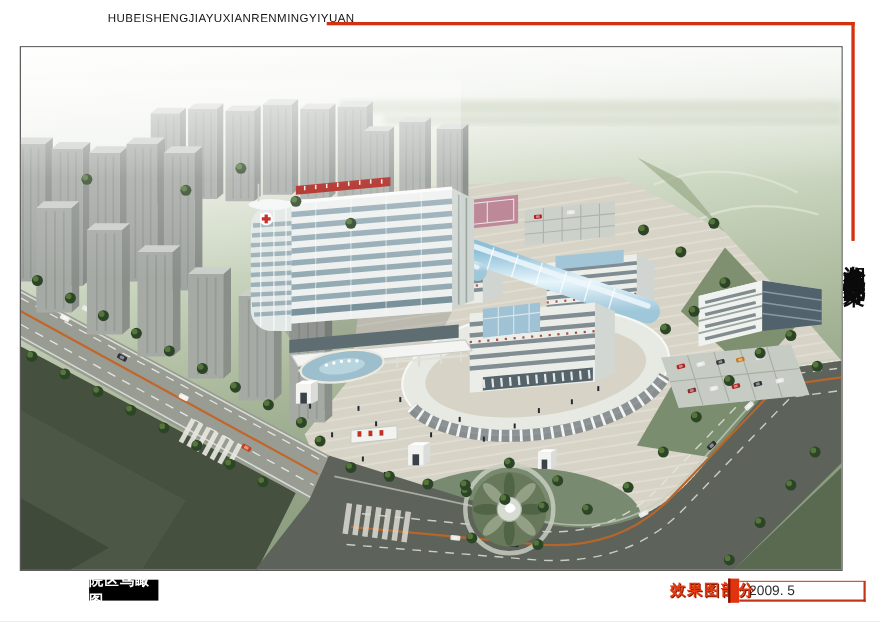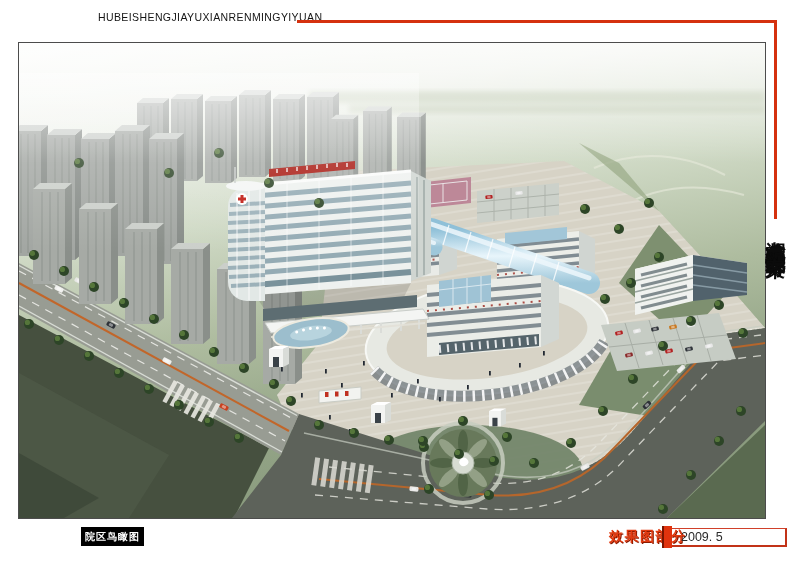--- a/index.html
+++ b/index.html
@@ -11,21 +11,21 @@
   .top-title{position:absolute;left:98px;top:11px;font-size:10.5px;font-weight:normal;
     letter-spacing:.4px;color:var(--ink);white-space:nowrap;}
   .red-line-h{position:absolute;left:297px;top:20px;width:480px;height:3px;background:var(--accent);}
   .red-line-v{position:absolute;left:774px;top:20px;width:3px;height:199px;background:var(--accent);}
   .render-frame{position:absolute;left:18px;top:42px;width:746px;height:475px;
     border:1px solid #4c4c4c;box-sizing:content-box;background:#dfe5da;}
   .side-title{position:absolute;left:764px;top:226px;height:296px;width:24px;
     writing-mode:vertical-rl;text-orientation:upright;font-size:20px;font-weight:bold;
     letter-spacing:1px;color:#0b0b0b;line-height:24px;}
   .caption-box{position:absolute;left:81px;top:527px;width:63px;height:19px;
-    background:var(--label_bg);color:var(--label_text);font-size:10px;font-weight:bold;
+    background:var(--label_bg);color:var(--label_text);font-size:13px;font-weight:bold;
     display:flex;align-items:center;justify-content:center;letter-spacing:1px;}
   .footer-right{position:absolute;left:604px;top:524px;width:180px;height:28px;}
   .section-label{position:absolute;left:5px;top:4px;font-size:14px;font-weight:bold;
     letter-spacing:1.5px;color:#e23a10;text-shadow:1px 1px 0 #8a1a00;white-space:nowrap;}
   .red-bar{position:absolute;left:58px;top:2px;width:8px;height:22px;background:#e0330e;
     border-left:2px solid #7a1500;}
   .date-box{position:absolute;left:68px;top:4px;width:104px;height:16px;
     border-top:1px solid #d0402a;border-right:2px solid #c23318;border-bottom:2px solid #c23318;
     font-size:12.5px;color:var(--date_ink);padding-left:9px;display:flex;align-items:center;}
 </style>

